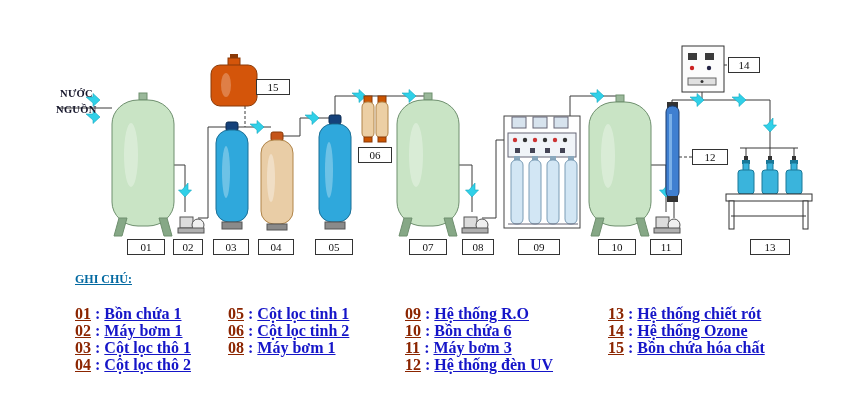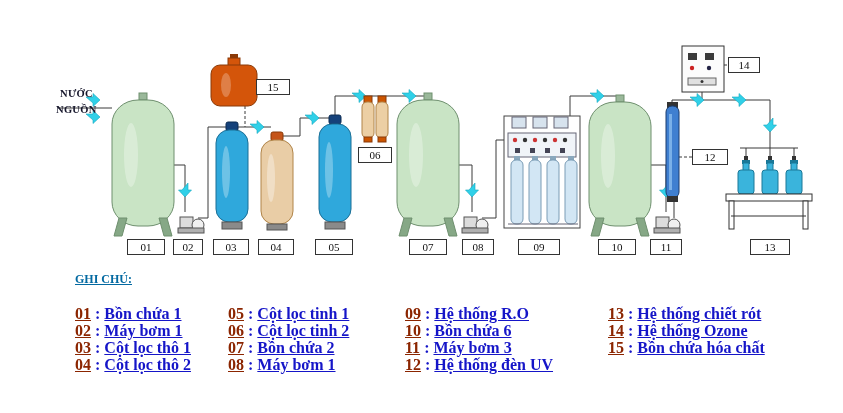--- a/index.html
+++ b/index.html
@@ -234,21 +234,20 @@
   <div class="lcol c1">
     <div class="litem"><span class="lnum">01</span><span class="lsep"> : </span><span class="lname">Bồn chứa 1</span></div>
     <div class="litem"><span class="lnum">02</span><span class="lsep"> : </span><span class="lname">Máy bơm 1</span></div>
     <div class="litem"><span class="lnum">03</span><span class="lsep"> : </span><span class="lname">Cột lọc thô 1</span></div>
     <div class="litem"><span class="lnum">04</span><span class="lsep"> : </span><span class="lname">Cột lọc thô 2</span></div>
   </div>
 
   <div class="lcol c2">
     <div class="litem"><span class="lnum">05</span><span class="lsep"> : </span><span class="lname">Cột lọc tinh 1</span></div>
     <div class="litem"><span class="lnum">06</span><span class="lsep"> : </span><span class="lname">Cột lọc tinh 2</span></div>
-    <div class="litem"><span class="lnum">07</span><span class="lsep"> : </span><span class="lname">Bồn chứa 2</span></div>
     <div class="litem"><span class="lnum">08</span><span class="lsep"> : </span><span class="lname">Máy bơm 1</span></div>
   </div>
 
   <div class="lcol c3">
     <div class="litem"><span class="lnum">09</span><span class="lsep"> : </span><span class="lname">Hệ thống R.O</span></div>
     <div class="litem"><span class="lnum">10</span><span class="lsep"> : </span><span class="lname">Bồn chứa 6</span></div>
     <div class="litem"><span class="lnum">11</span><span class="lsep"> : </span><span class="lname">Máy bơm 3</span></div>
     <div class="litem"><span class="lnum">12</span><span class="lsep"> : </span><span class="lname">Hệ thống đèn UV</span></div>
   </div>
 

